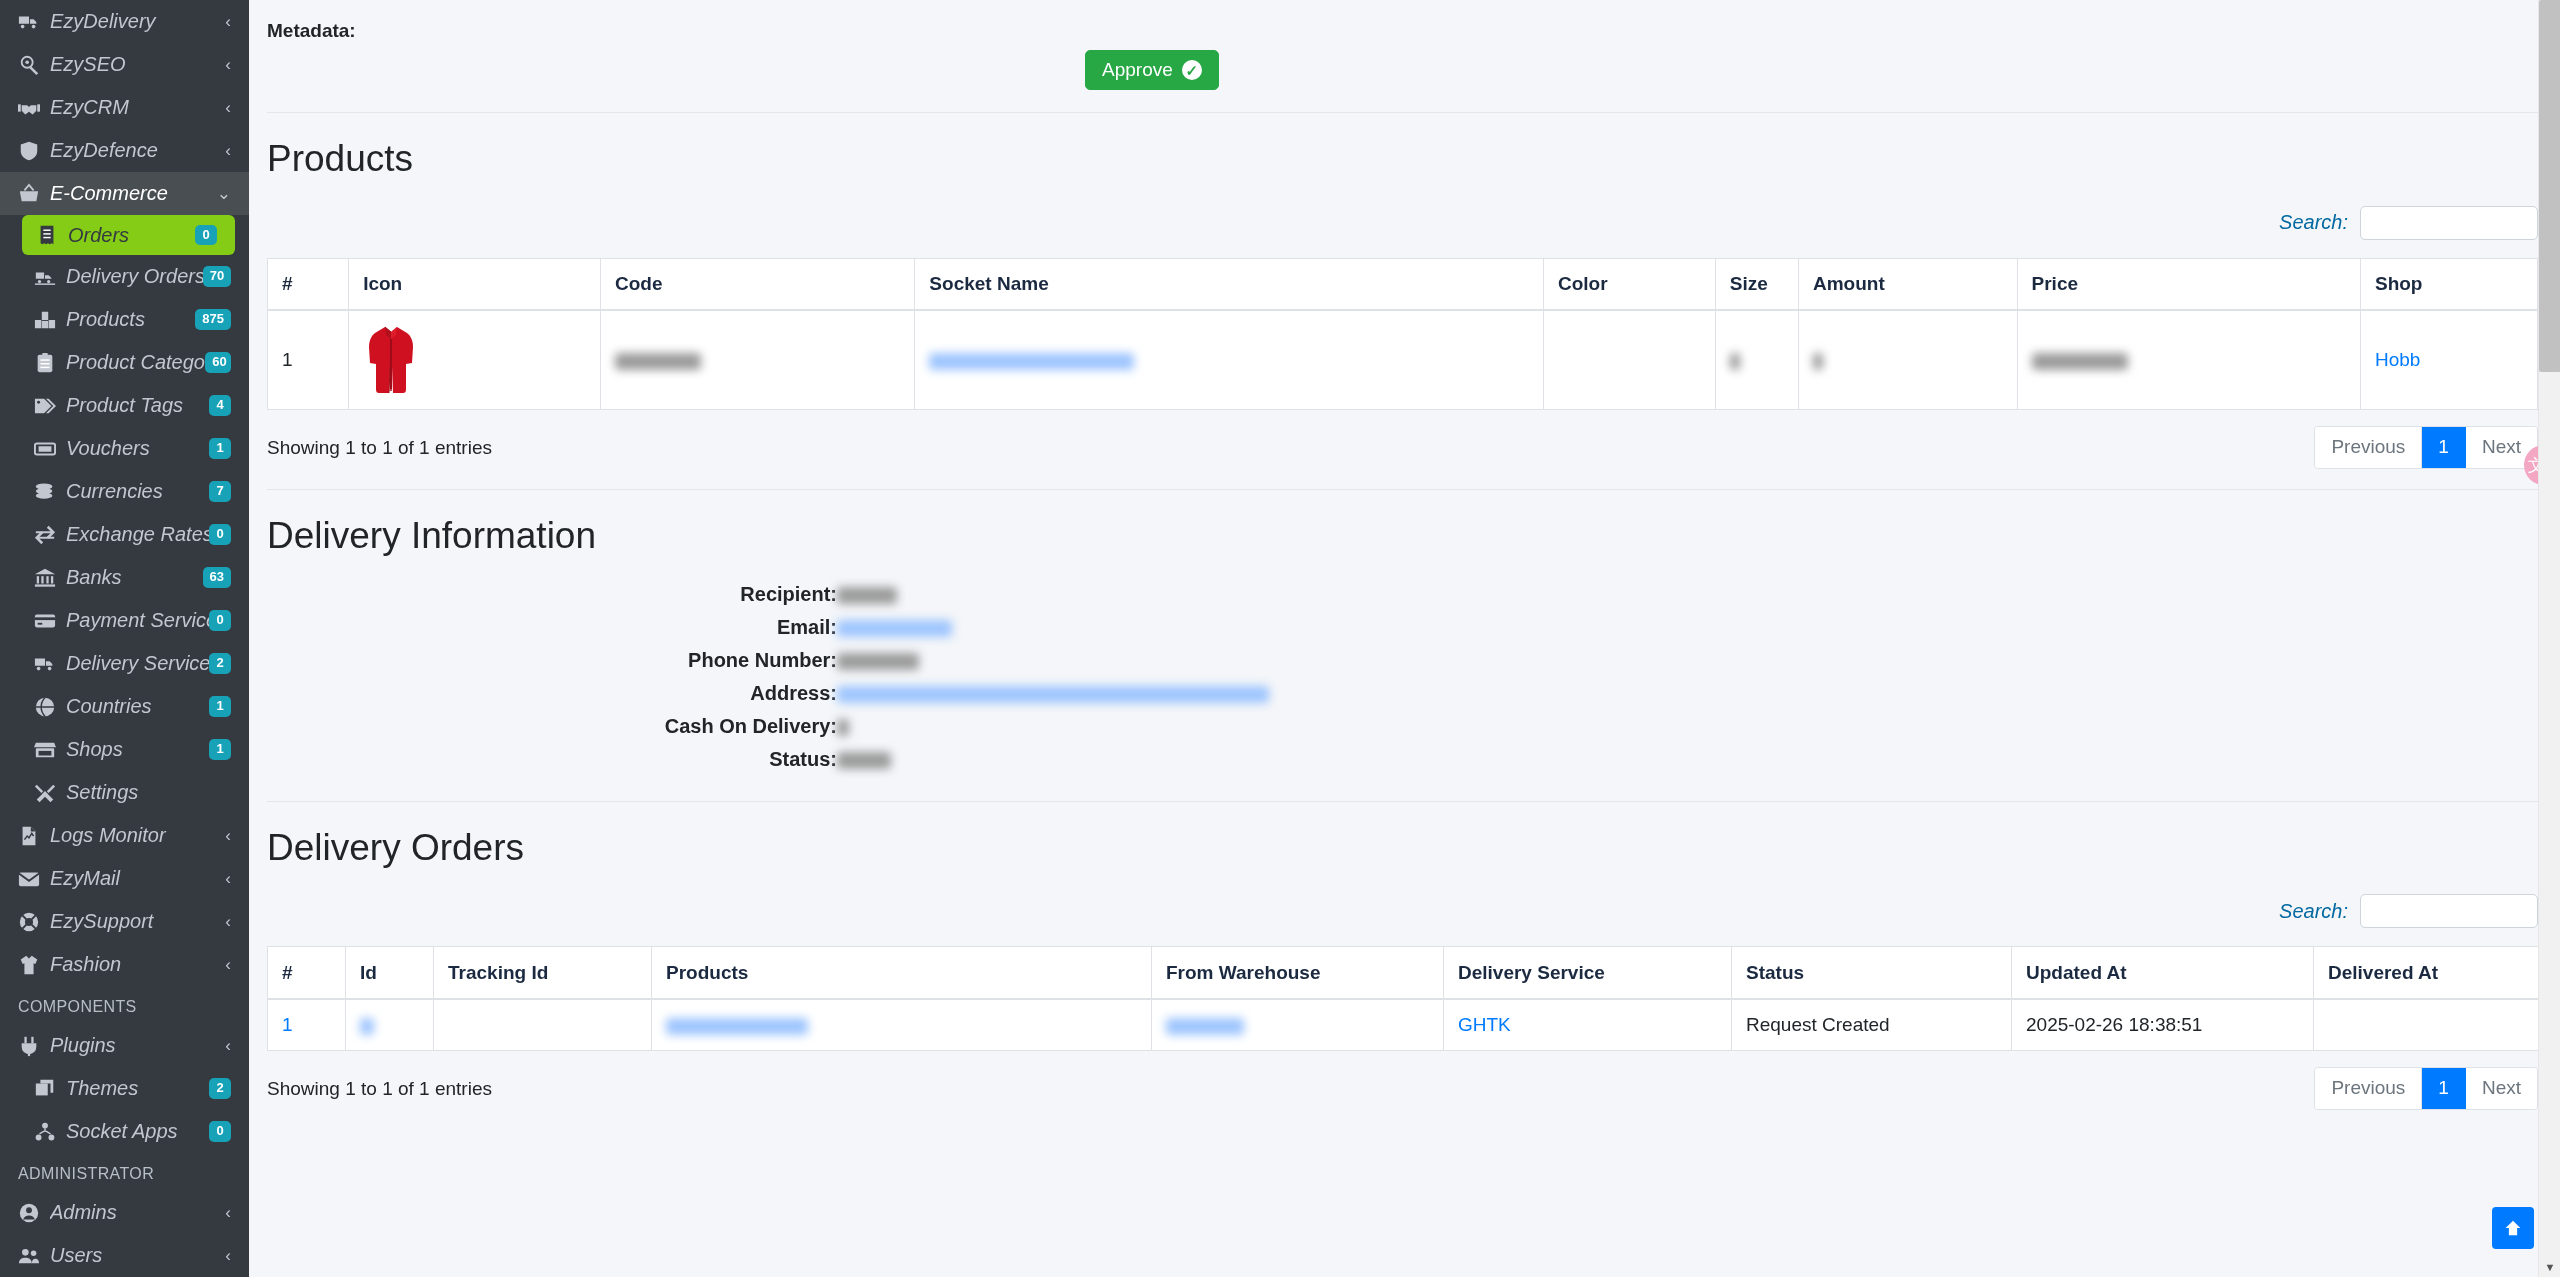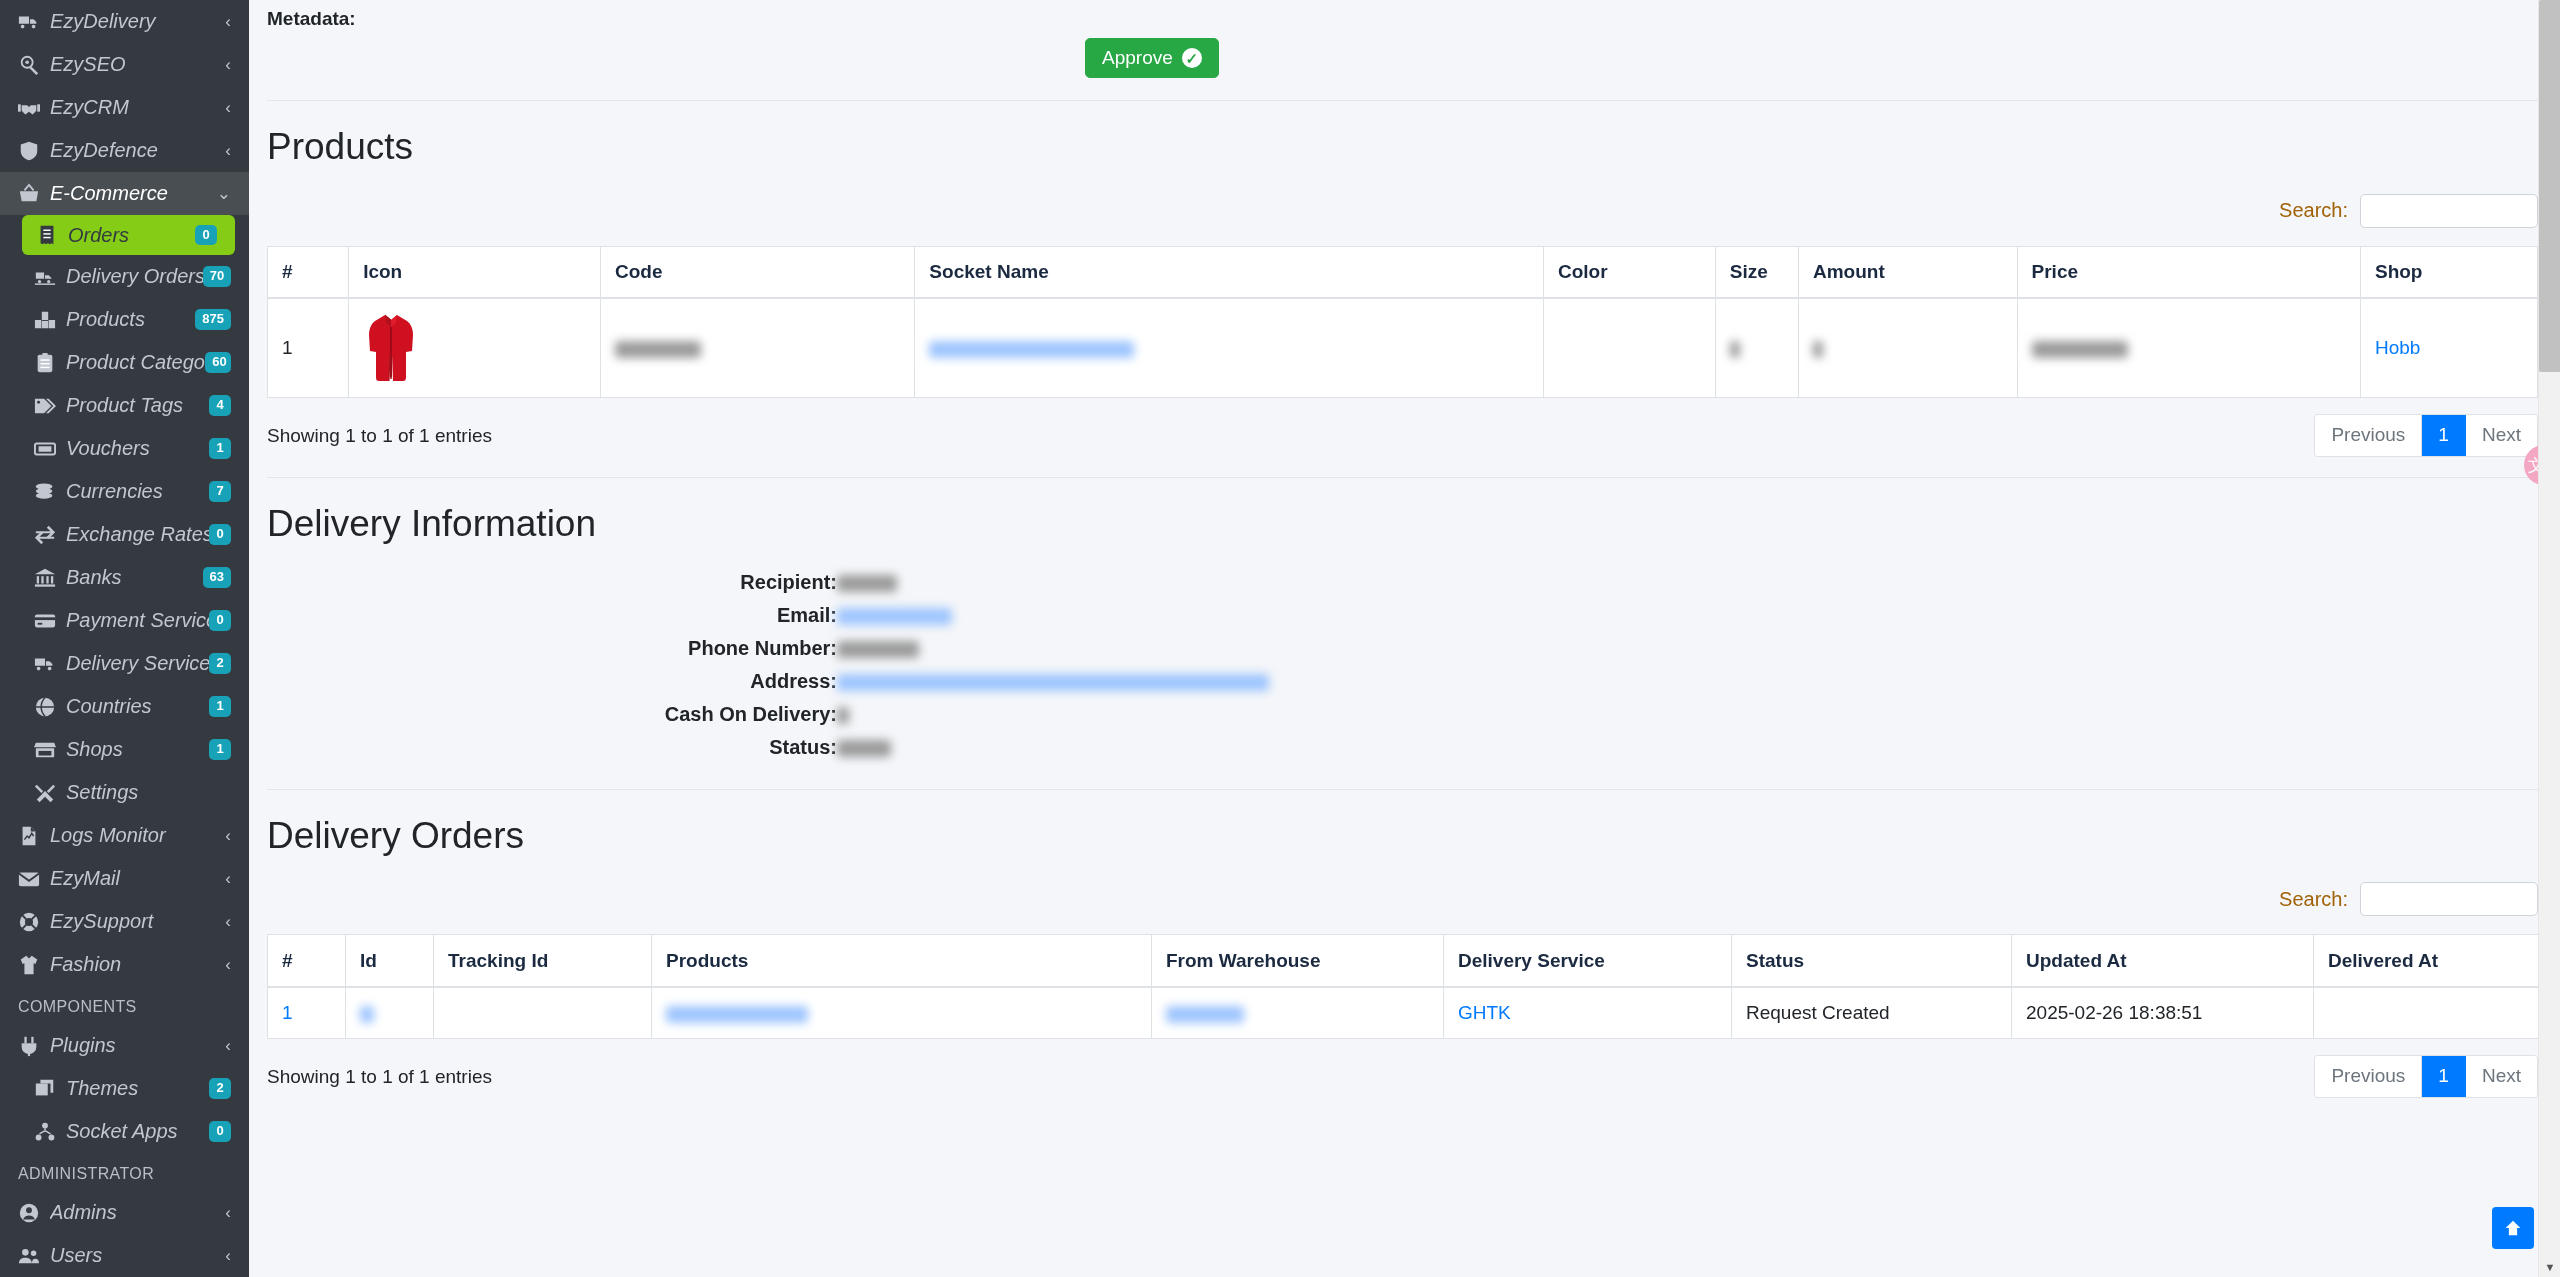--- a/index.html
+++ b/index.html
@@ -88,21 +88,21 @@
     flex: 1 1 auto;
     background: #f4f6f9;
     position: relative;
     overflow: hidden;
     padding: 0 22px 0 18px;
   }
   .metadata-label {
     font-size: 19px;
     font-weight: bold;
     color: #212529;
-    padding-top: 8px;
+    padding-top: 20px;
     margin: 0 0 6px 0;
   }
   .approve-row {
     display: flex;
     justify-content: flex-start;
     padding-left: 818px;
     margin-top: 8px;
   }
   .btn-approve {
     background: #28a745;
@@ -140,21 +140,21 @@
     margin: 26px 0 26px 0;
     line-height: 1.1;
   }
   .search-row {
     display: flex;
     justify-content: flex-end;
     align-items: center;
     gap: 12px;
     margin-bottom: 18px;
   }
-  .search-label { font-size: 20px; color: #a16207; }
+  .search-label { font-size: 20px; color: #0369a1; font-style: italic; }
   .search-input {
     width: 178px;
     height: 34px;
     border: 1px solid #ced4da;
     border-radius: 5px;
     background: #fff;
     font-size: 17px;
     padding: 2px 8px;
     outline: none;
   }

